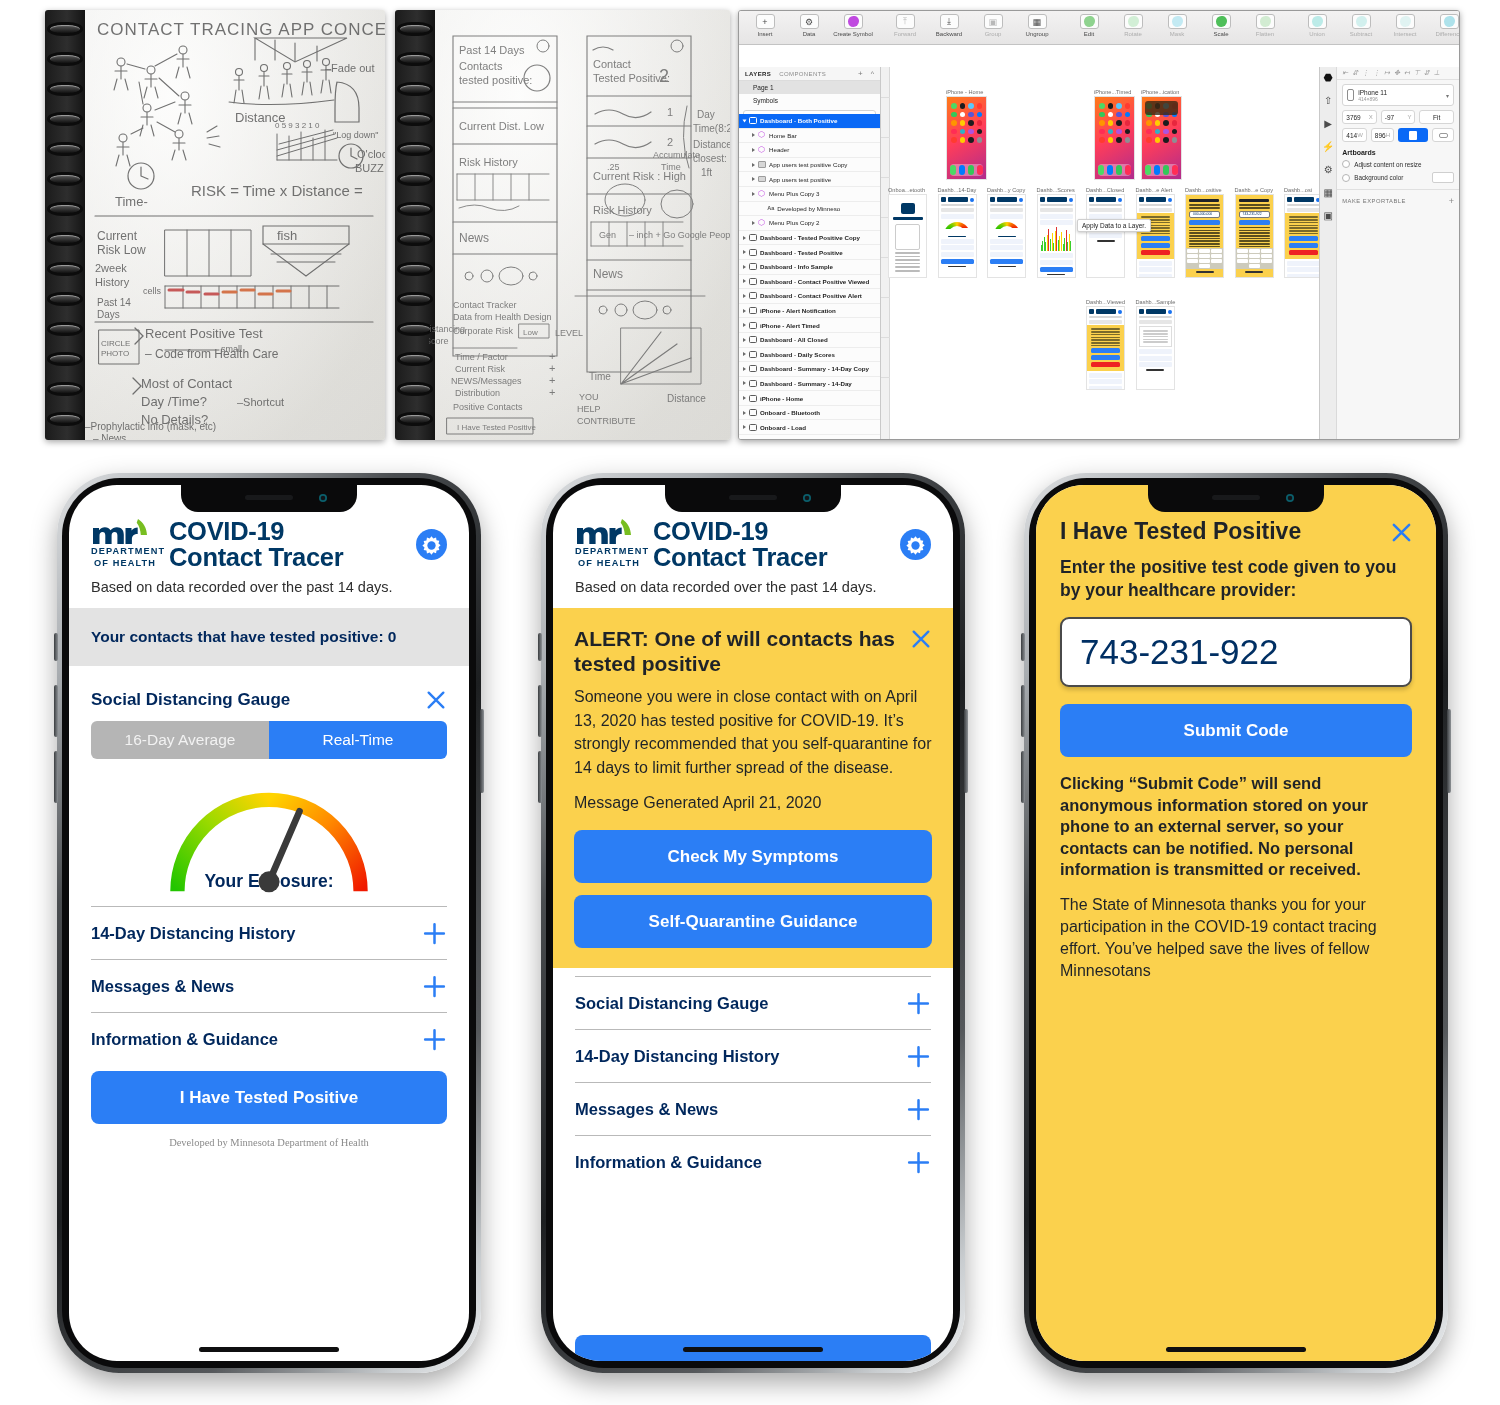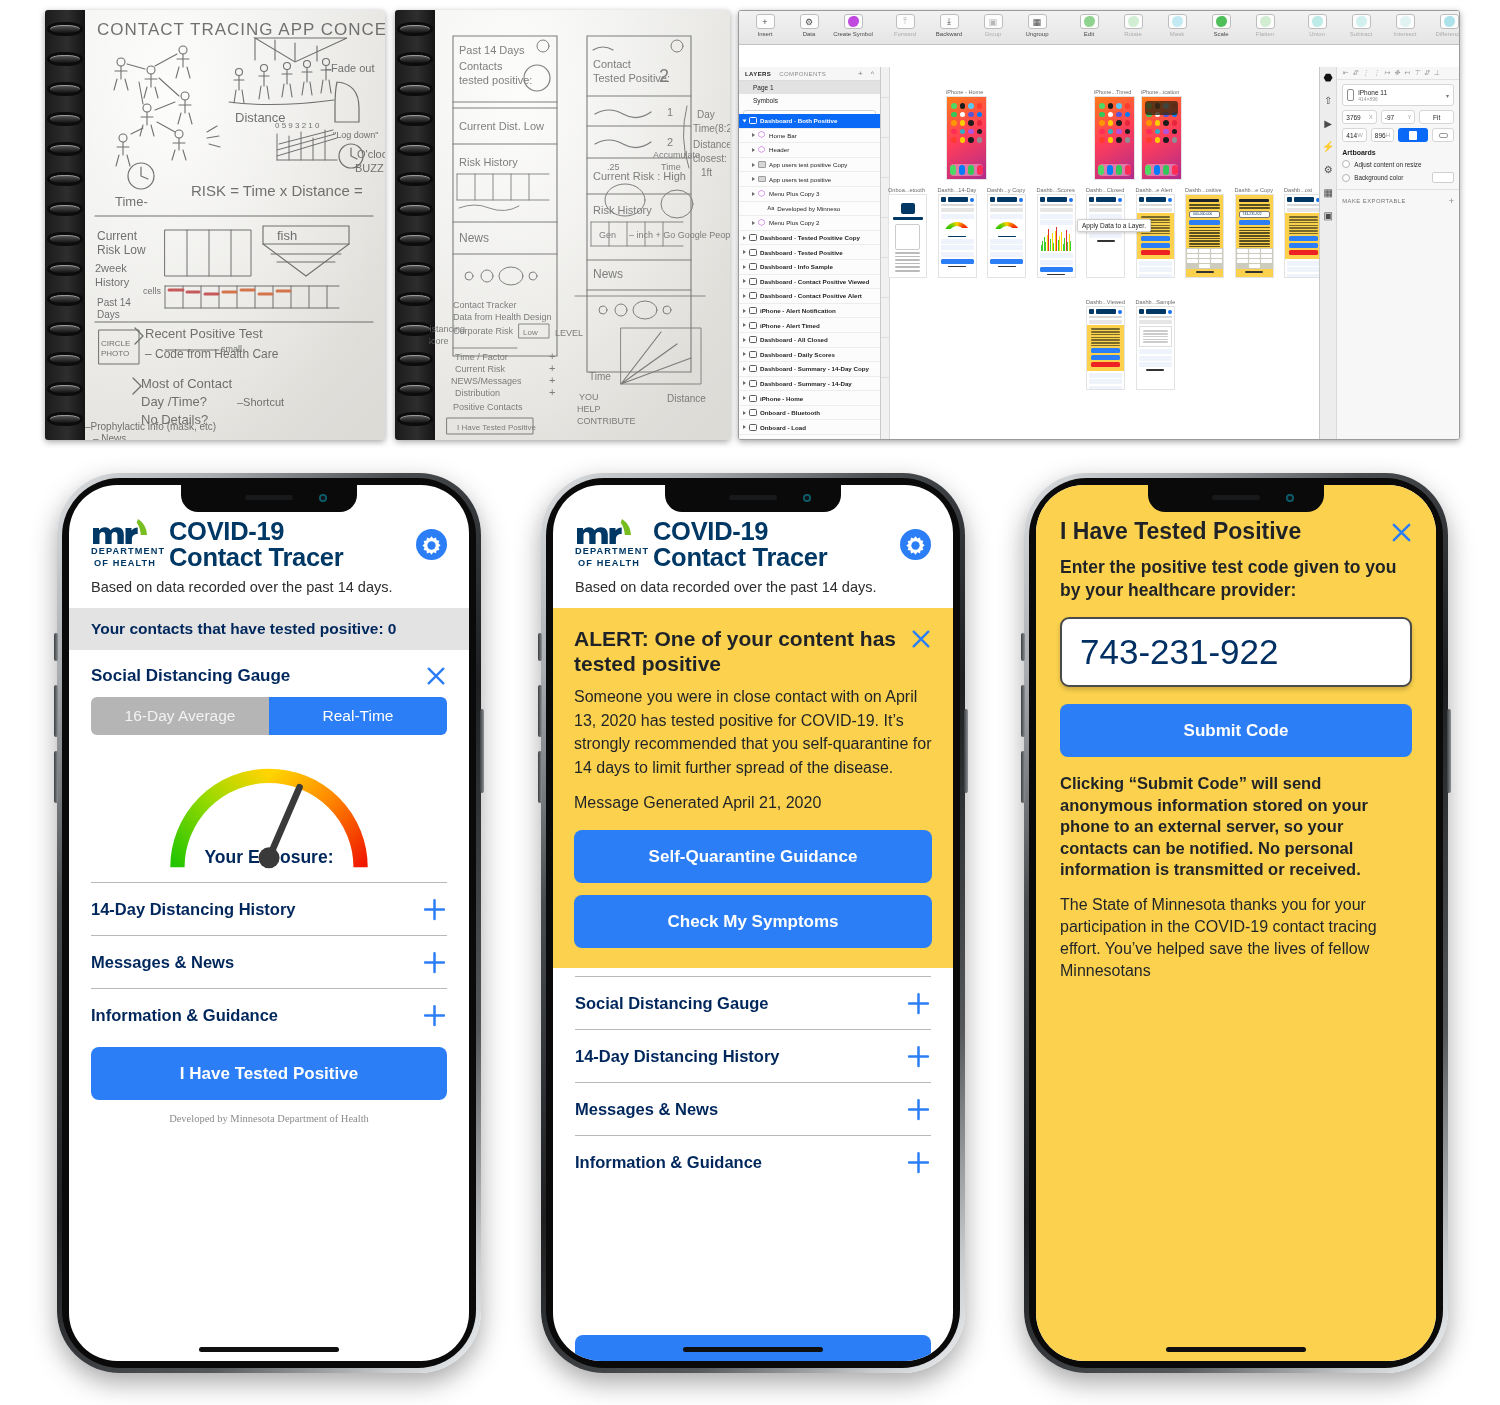--- a/index.html
+++ b/index.html
@@ -179,24 +179,24 @@
   .hd-row{ display:flex; align-items:center; gap:10px; }
   .mn-logo{ width:68px; flex-shrink:0; }
   .mn-mark{ display:block; }
   .mn-dep{ font-size:9.2px; font-weight:bold; color:#003865; letter-spacing:1.1px;
       text-align:center; line-height:11px; margin-top:1px; }
   .hd-title{ font-size:25.5px; font-weight:bold; color:#003865; line-height:26px;
       letter-spacing:-.3px; flex:1; }
   .gear{ width:31px;height:31px;flex-shrink:0; }
   .hd-sub{ font-size:14.5px; color:#2e2e2e; margin-top:9px; }
 
-  .contact-bar{ background:#e3e3e3; margin-top:13px; padding:12px 22px;
+  .contact-bar{ background:#e3e3e3; margin-top:13px; padding:20px 22px;
       font-size:15.5px; font-weight:bold; color:#00275c; }
 
-  .sect{ padding:0 22px; }
+  .sect{ padding:8px 22px; }
   .sect-title-row{ display:flex; align-items:center; justify-content:space-between;
       padding:15px 0 10px; }
   .sect-title{ font-size:17px; font-weight:bold; color:#00275c; }
   .xmark{ width:22px;height:22px; }
   .plus{ width:25px;height:25px; }
 
   .seg{ display:flex; border-radius:6px; overflow:hidden; height:38px; }
   .seg div{ flex:1; display:flex; align-items:center; justify-content:center;
       font-size:15.5px; }
   .seg .off{ background:#b5b5b5; color:#f2f2f2; }
@@ -1405,32 +1405,32 @@
               <path fill="#fff" d="M16 7.5l1.9 2.2 2.8-.9.5 2.9 2.9.5-.9 2.8 2.2 1.9-2.2 1.9.9 2.8-2.9.5-.5 2.9-2.8-.9L16 26.5l-1.9-2.2-2.8.9-.5-2.9-2.9-.5.9-2.8L6.6 17l2.2-1.9-.9-2.8 2.9-.5.5-2.9 2.8.9z"></path>
               <circle cx="16" cy="17" r="4.3" fill="#2b7ef5"></circle>
             </svg>
           </div>
         </div>
         <div class="hd-sub">Based on data recorded over the past 14 days.</div>
       </div>
 
       <div class="alert">
         <div class="alert-h">
-          <div class="alert-title">ALERT: One of your content has tested positive</div>
+          <div class="alert-title">ALERT: One of will contacts has tested positive</div>
           <span class="xmark" style="flex-shrink:0;margin-top:2px">
             <svg viewBox="0 0 24 24" width="22" height="22">
                 <path d="M4 4 L20 20 M20 4 L4 20" stroke="#2b7ef5" stroke-width="2.6" stroke-linecap="round" fill="none"></path>
               </svg>
           </span>
         </div>
         <div class="alert-body">Someone you were in close contact with on April 13, 2020 has tested positive for COVID-19. It’s strongly recommended that you self-quarantine for 14 days to limit further spread of the disease.</div>
         <div class="alert-gen">Message Generated April 21, 2020</div>
         <div class="alert-btns" id="p2-btns">
+            <div class="big-btn" style="margin-top: 0px;">Check My Symptoms</div>
             <div class="big-btn" style="margin-top: 0px;">Self-Quarantine Guidance</div>
-            <div class="big-btn" style="margin-top: 0px;">Check My Symptoms</div>
           </div>
       </div>
 
       <div class="sect" style="padding-top:8px">
         <div id="p2-acc">
             <div class="acc">
               <span class="acc-lb">Social Distancing Gauge</span>
               <span class="plus"><svg viewBox="0 0 24 24" width="25" height="25">
                   <path d="M12 3 V21 M3 12 H21" stroke="#2b7ef5" stroke-width="2.4" stroke-linecap="round" fill="none"></path>
                 </svg></span>

